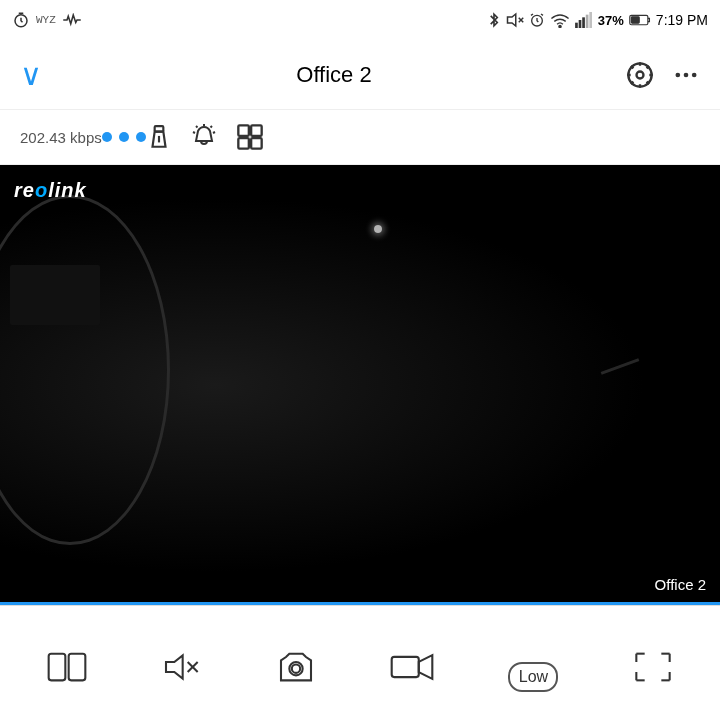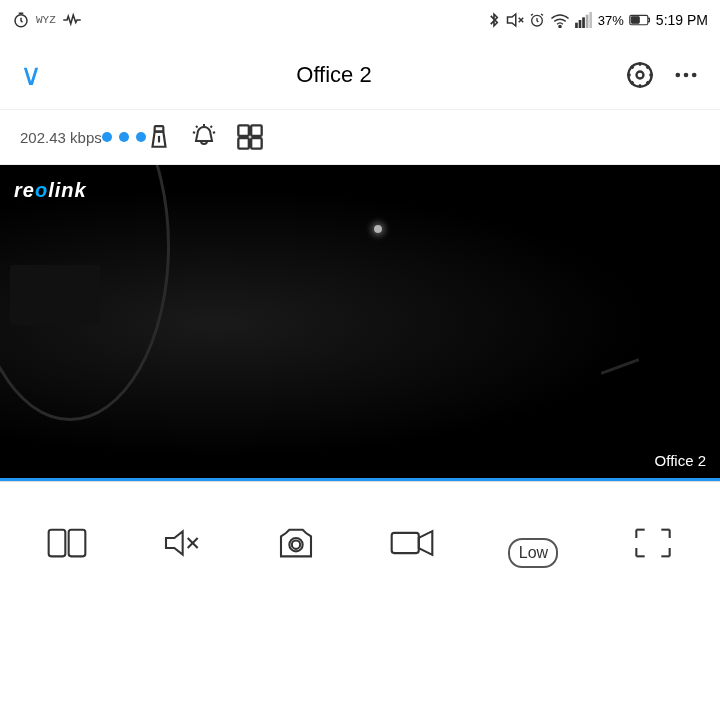--- a/index.html
+++ b/index.html
@@ -95,21 +95,21 @@
     }
     .toolbar-icons {
       display: flex;
       align-items: center;
       gap: 18px;
     }
 
     
     #camera-feed {
       width: 720px;
-      height: 316px;
+      height: 440px;
       background: #000;
       position: relative;
       overflow: hidden;
     }
     .camera-overlay-top-left {
       position: absolute;
       top: 14px;
       left: 14px;
       color: #fff;
       font-size: 18px;
@@ -238,28 +238,28 @@
         <circle cx="14" cy="19" r="1.5" fill="#333"></circle>
     </svg>
 
     <svg width="18" height="16" viewBox="0 0 20 18" style="fill:#333;">
       <rect x="0" y="12" width="3" height="6"></rect>
         <rect x="4" y="9" width="3" height="9"></rect>
         <rect x="8" y="6" width="3" height="12"></rect>
         <rect x="12" y="3" width="3" height="15" opacity="0.4"></rect>
         <rect x="16" y="0" width="3" height="18" opacity="0.3"></rect>
     </svg>
-    <span style="font-size:13px;font-weight:400;">37%</span>
+    <span style="font-size:13px;font-weight:700;">37%</span>
 
     <svg width="22" height="14" viewBox="0 0 28 16" style="stroke:#333;fill:none;stroke-width:1.5;">
       <rect x="1" y="2" width="23" height="12" rx="2"></rect>
         <rect x="3" y="4" width="10" height="8" fill="#333" rx="1"></rect>
         <path d="M24,6 L26,6 L26,10 L24,10" stroke="#333"></path>
     </svg>
-    <span style="font-size:14px;font-weight:500;">5:19 PM</span>
+    <span style="font-size:14px;font-weight:500;">7:19 PM</span>
   </div>
 </div>
 
 <div id="header">
   <div class="header-left">
     <span class="chevron-down" style="color:#2196F3;font-size:30px;line-height:1;">∨</span>
   </div>
   <span class="header-title">Office 2</span>
   <div class="header-right">
 

